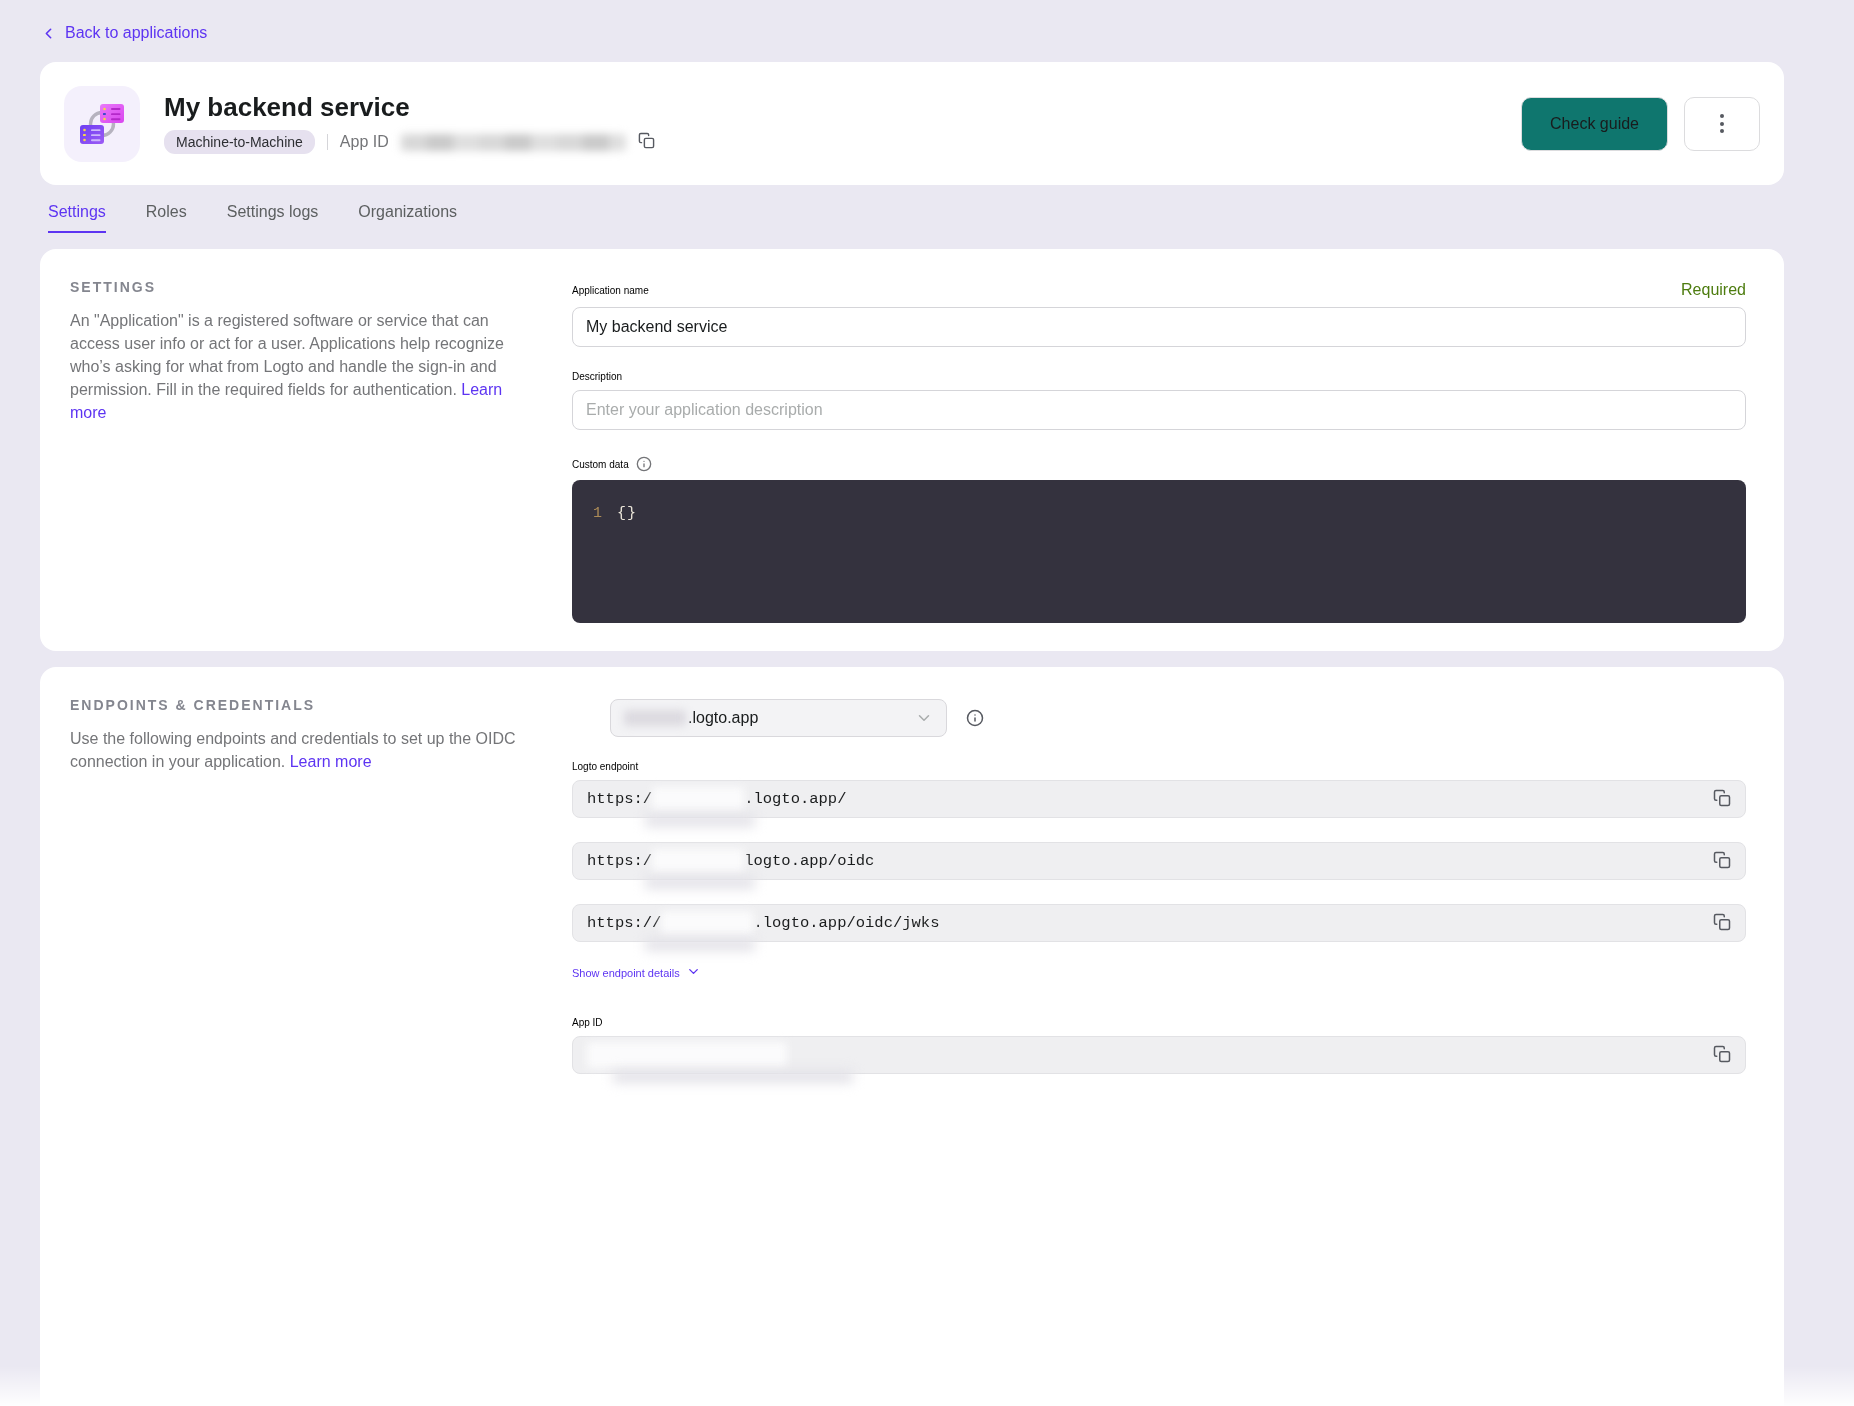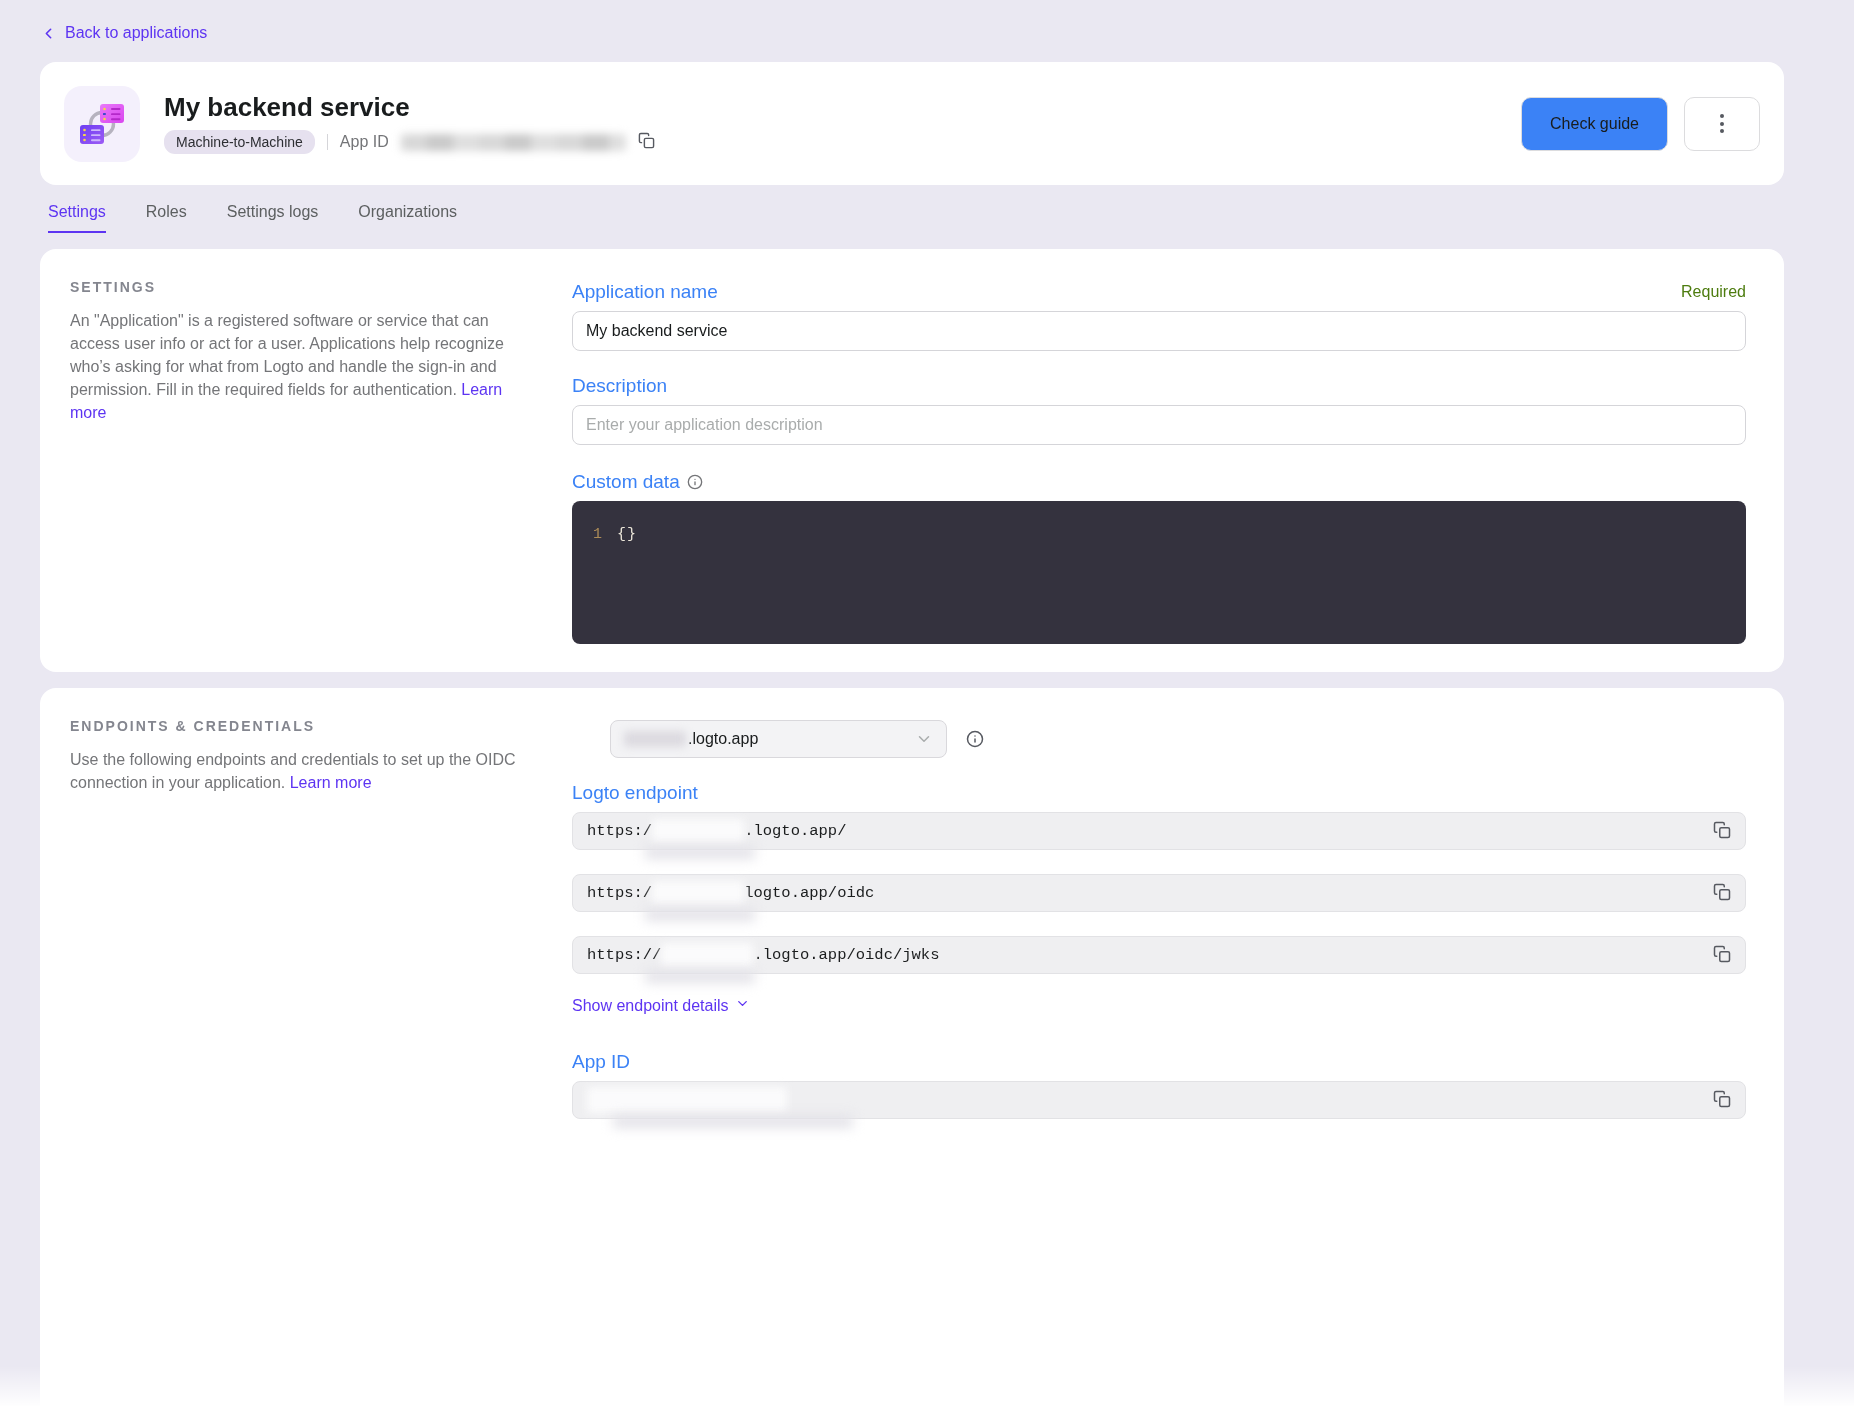--- a/index.html
+++ b/index.html
@@ -52,21 +52,21 @@
     display: inline-block; height: 17px; width: 225px;
     background: repeating-linear-gradient(90deg,#d7d7d7 0 26px,#c9c9c9 26px 52px,#dedede 52px 78px);
     filter: blur(4px); border-radius: 3px;
   }
   .icon-btn {
     background: none; border: none; padding: 0; cursor: pointer;
     color: #565960; display: inline-flex; align-items: center;
   }
   .header-actions { margin-left: auto; display: flex; align-items: center; gap: 16px; }
   .btn-outline {
-    background: #3b82f6; border: 1px solid #dcdcde; border-radius: 10px;
+    background: #0f766e; border: 1px solid #dcdcde; border-radius: 10px;
     padding: 0 28px; height: 54px;
     font-family: "Liberation Sans", sans-serif;
     font-size: 16px; font-weight: 500; color: #191c1d; cursor: pointer;
   }
   .kebab-btn {
     background: #fff; border: 1px solid #dcdcde; border-radius: 10px;
     width: 76px; height: 54px; cursor: pointer;
     display: flex; align-items: center; justify-content: center;
     flex-direction: column; gap: 3.5px;
   }
@@ -99,21 +99,21 @@
   .section-form { flex: 1; padding-top: 2px; }
 
   
   .field { margin-top: 24px; }
   .field:first-child { margin-top: 0; }
   .label-row {
     display: flex; align-items: center; justify-content: space-between;
     margin-bottom: 8px;
   }
   .field-label {
-    font-size: 19px; font-weight: 500; color: #3b82f6;
+    font-size: 10px; font-weight: 500; color: #000000;
     display: inline-flex; align-items: center; gap: 7px;
   }
   .field-label .info { color: #747578; display: inline-flex; }
   .required-hint { font-size: 16px; color: #4d7c0f; }
   .text-input {
     width: 100%; height: 40px;
     border: 1px solid #d5d5d9; border-radius: 8px;
     padding: 0 13px; font-size: 16px; color: #191c1d;
     font-family: "Liberation Sans", sans-serif; background: #fff;
   }
@@ -166,21 +166,21 @@
   .redact-wide { width: 200px; height: 26px; }
   .smudge-below {
     position: absolute; left: 72px; top: 33px;
     width: 110px; height: 13px;
     background: #e3e2e8; filter: blur(6px);
     pointer-events: none;
   }
   .show-details {
     margin-top: 22px;
     display: inline-flex; align-items: center; gap: 6px;
-    color: #5d34f2; font-size: 16px; font-weight: 500; cursor: pointer;
+    color: #5d34f2; font-size: 11px; font-weight: 500; cursor: pointer;
   }
   .field.after-details { margin-top: 36px; }
 
   
   .bottom-fade {
     position: absolute; left: 0; right: 0; bottom: 0; height: 40px;
     background: linear-gradient(to bottom, rgba(255,255,255,0), rgba(255,255,255,0.96));
     pointer-events: none; z-index: 5;
   }
 </style>

